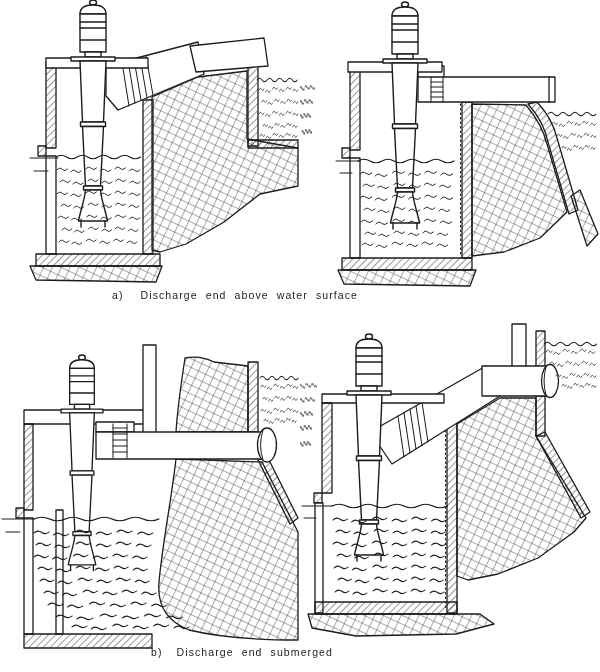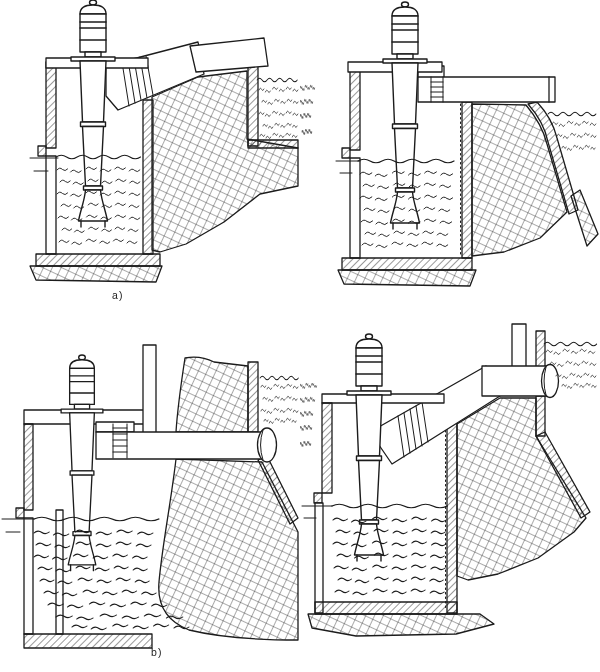--- a/index.html
+++ b/index.html
@@ -276,18 +276,20 @@
         <use href="#wrow" transform="translate(0,78) scale(0.15,1)"></use>
         <use href="#wrow" transform="translate(0,92) scale(0.13,1)"></use>
         <use href="#wrow" transform="translate(0,106) scale(0.12,1)"></use>
         <use href="#wrow" transform="translate(0,122) scale(0.11,1)"></use>
       </g>
     </g>
   </svg>
 
   <div class="cap" id="cap-a">
     <span>a)</span>
+    <span>Discharge end above water surface</span>
   </div>
   <div class="cap" id="cap-b">
     <span>b)</span>
+    <span>Discharge end submerged</span>
   </div>
 
 </div>
 
 </body></html>

